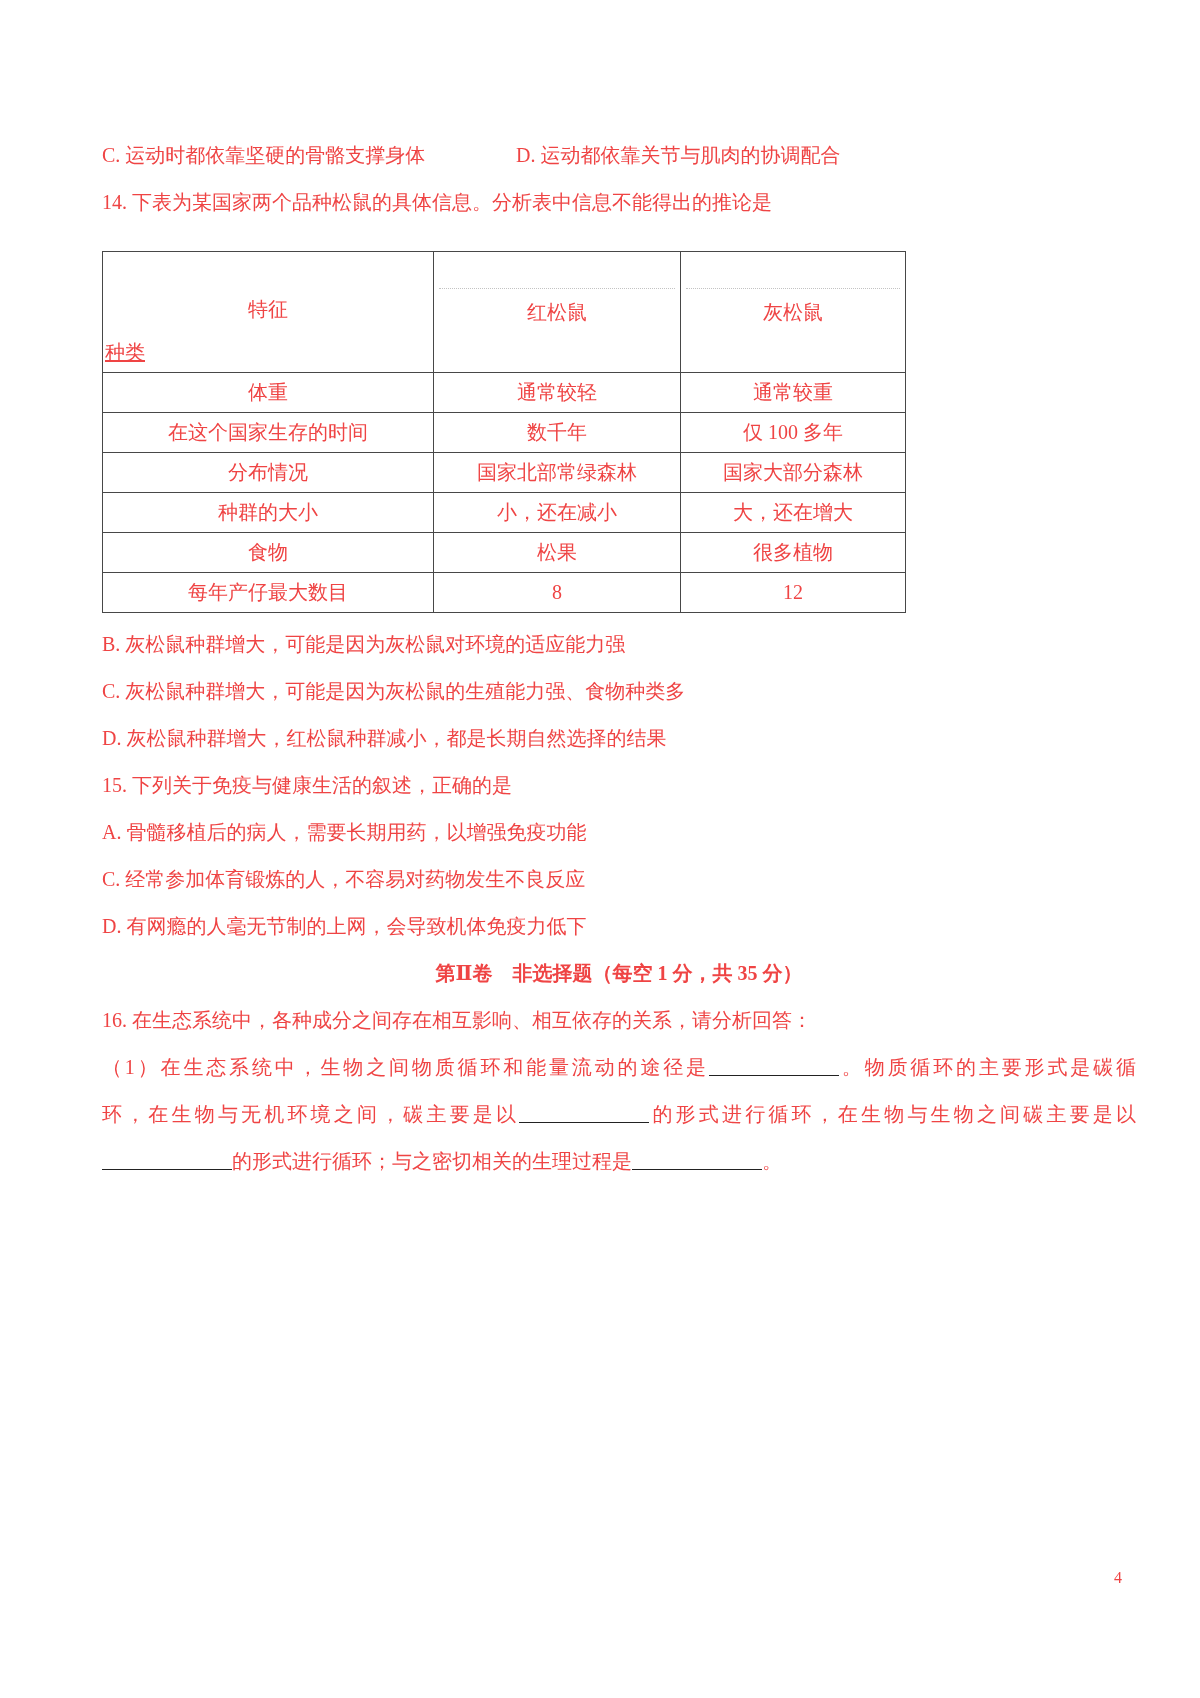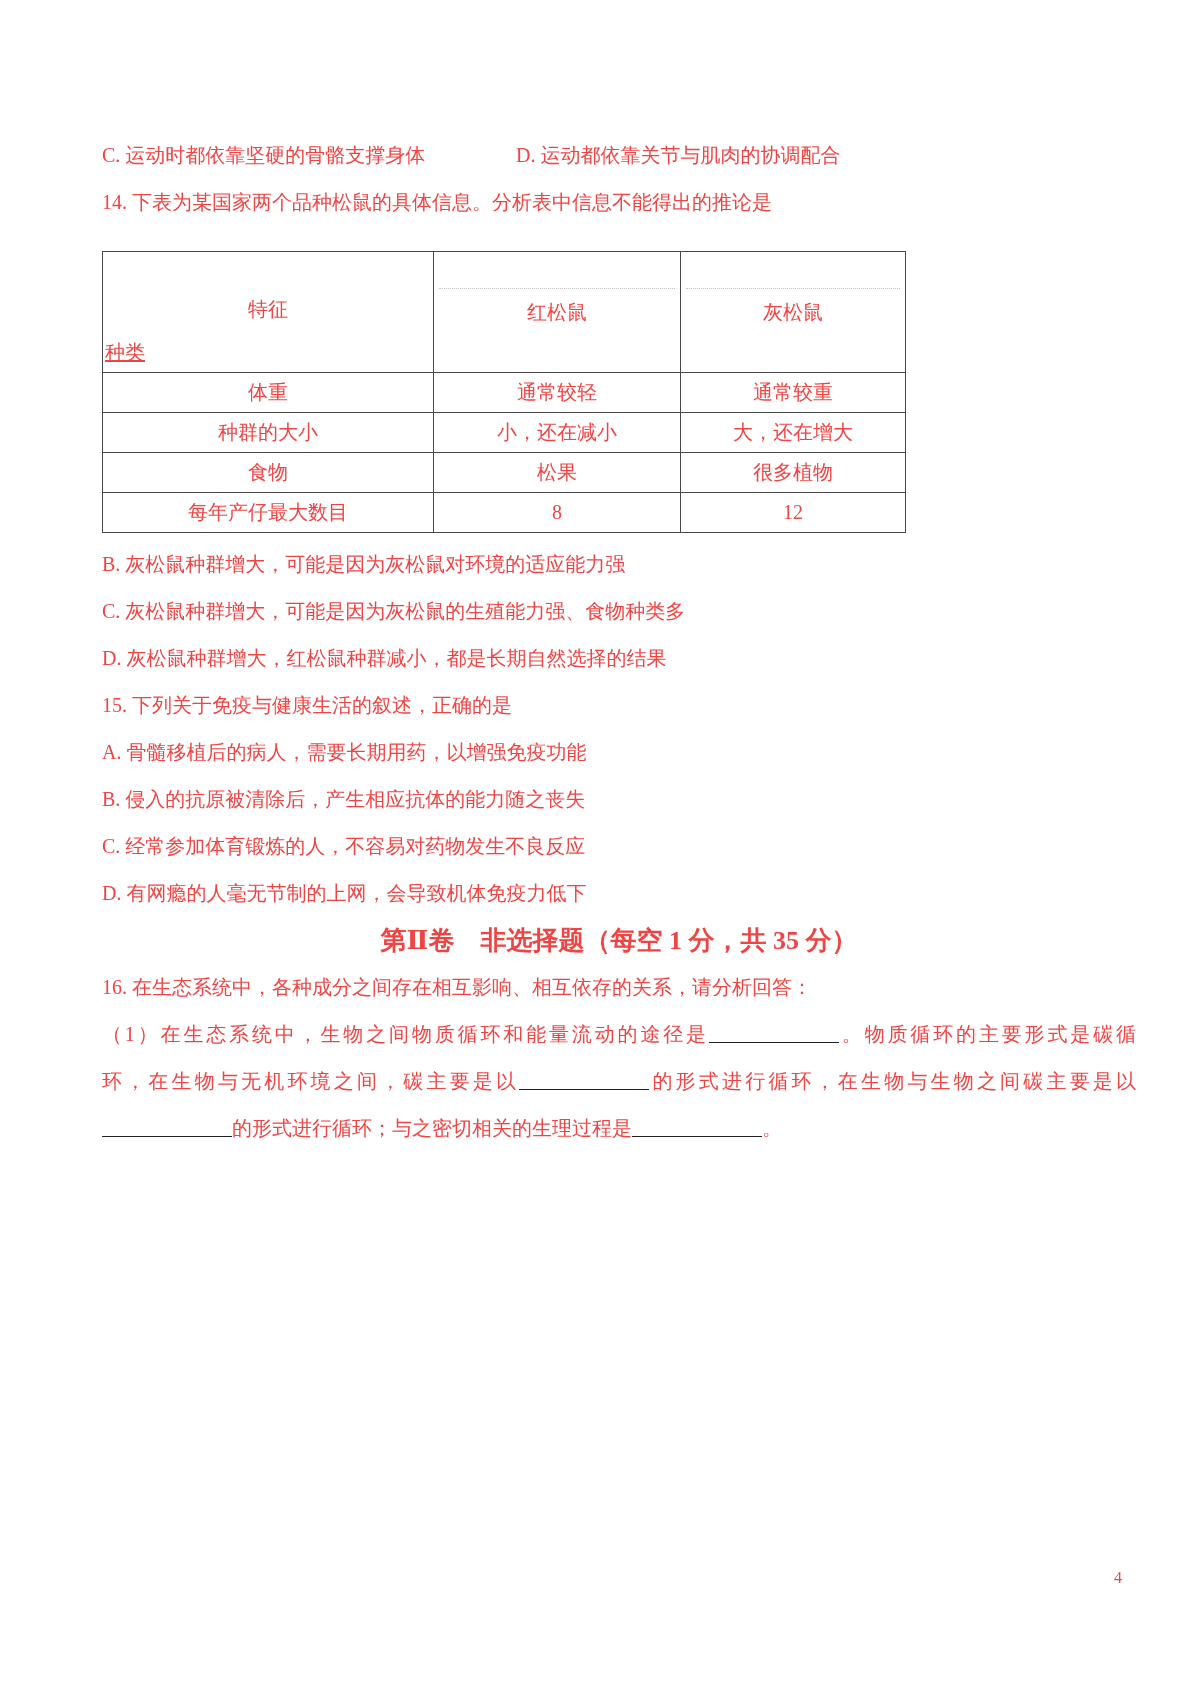--- a/index.html
+++ b/index.html
@@ -78,21 +78,21 @@
     position: absolute;
     left: 5px; right: 5px;
     top: 36px;
     border-top: 1px dotted #c3c3c3;
   }
   
   .opt-first { margin-top: 9px; }
   .section-title {
     font-weight: bold;
     text-align: center;
-    font-size: 26px;
+    font-size: 20px;
   }
   
   .fill-line {
     line-height: 47px;
     text-align: justify;
     text-align-last: justify;
     white-space: normal;
   }
   .fill-line.last {
     text-align: center;
@@ -139,20 +139,30 @@
           </td>
           <td class="hdr hdr-col">红松鼠</td>
           <td class="hdr hdr-col">灰松鼠</td>
         </tr>
         <tr>
           <td>体重</td>
           <td>通常较轻</td>
           <td>通常较重</td>
         </tr>
         <tr>
+          <td>在这个国家生存的时间</td>
+          <td>数千年</td>
+          <td>仅 100 多年</td>
+        </tr>
+        <tr>
+          <td>分布情况</td>
+          <td>国家北部常绿森林</td>
+          <td>国家大部分森林</td>
+        </tr>
+        <tr>
           <td>种群的大小</td>
           <td>小，还在减小</td>
           <td>大，还在增大</td>
         </tr>
         <tr>
           <td>食物</td>
           <td>松果</td>
           <td>很多植物</td>
         </tr>
         <tr>
@@ -162,21 +172,20 @@
         </tr>
       </tbody>
     </table>
 
     <div class="line">B. 灰松鼠种群增大，可能是因为灰松鼠对环境的适应能力强</div>
     <div class="line">C. 灰松鼠种群增大，可能是因为灰松鼠的生殖能力强、食物种类多</div>
     <div class="line">D. 灰松鼠种群增大，红松鼠种群减小，都是长期自然选择的结果</div>
 
     <div class="line">15. 下列关于免疫与健康生活的叙述，正确的是</div>
     <div class="line">A. 骨髓移植后的病人，需要长期用药，以增强免疫功能</div>
-    <div class="line">B. 侵入的抗原被清除后，产生相应抗体的能力随之丧失</div>
     <div class="line">C. 经常参加体育锻炼的人，不容易对药物发生不良反应</div>
     <div class="line">D. 有网瘾的人毫无节制的上网，会导致机体免疫力低下</div>
 
     <div class="line section-title">第Ⅱ卷　非选择题（每空 1 分，共 35 分）</div>
 
     <div class="line">16. 在生态系统中，各种成分之间存在相互影响、相互依存的关系，请分析回答：</div>
 
     <div class="fill-line"><span>（1）在生态系统中，生物之间物质循环和能量流动的途径是</span><span class="blank"></span><span>。物质循环的主要形式是碳循</span></div>
 
     <div class="fill-line"><span>环，在生物与无机环境之间，碳主要是以</span><span class="blank"></span><span>的形式进行循环，在生物与生物之间碳主要是以</span></div>

